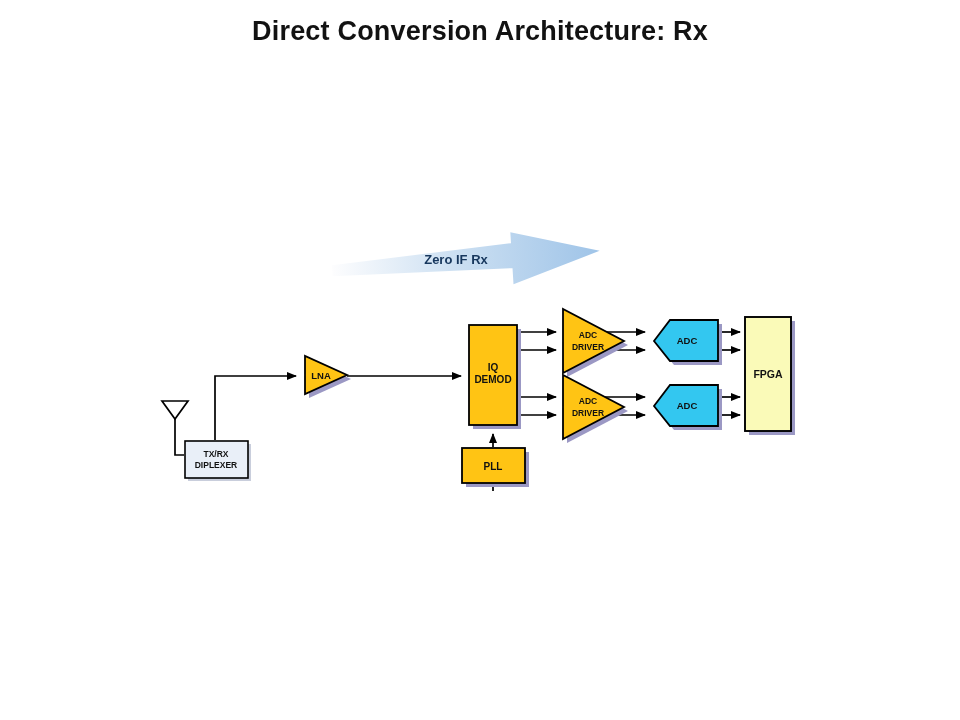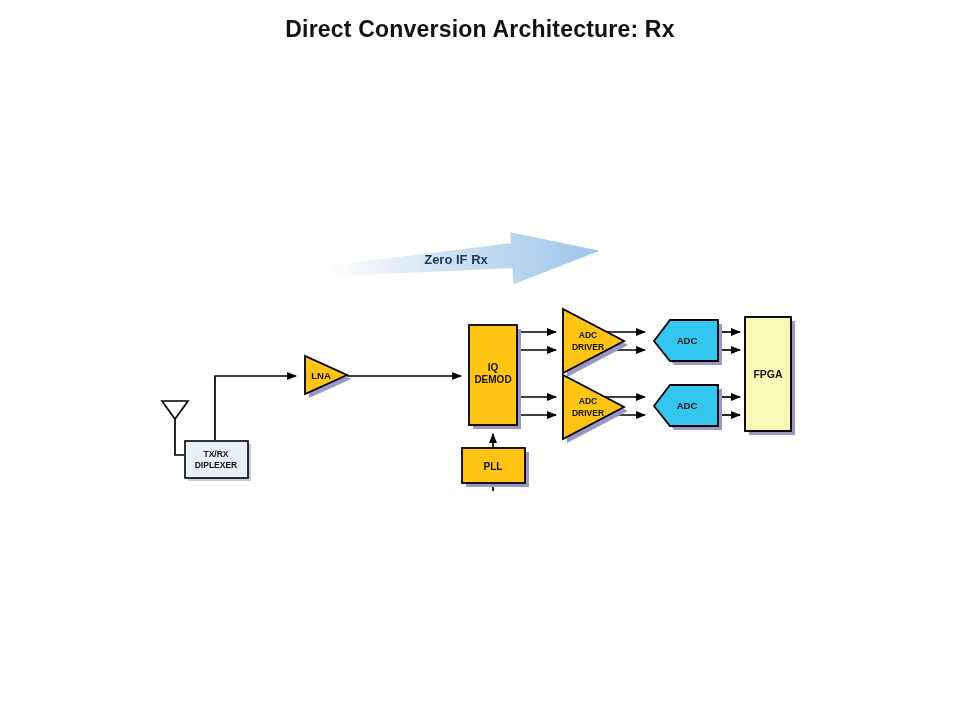--- a/index.html
+++ b/index.html
@@ -2,21 +2,21 @@
 <html style="--title_color: #121212; --gold: #FFC414; --cyan: #33C7F0; --pale_yellow: #FAFAB8; --diplexer_fill: #E9EFF8; --shadow: #9B98C4; --diplexer_shadow: #C9CEDC; --wire: #000000; --banner_text: #17375D; --banner_start: #FDFDFE; --banner_mid: #CDE0F2; --banner_end: #9FC4E8;"><head>
 <meta charset="utf-8">
 <style>
   html,body { margin:0; padding:0; background:#ffffff; }
   .slide {
     position:relative; width:960px; height:720px; background:#ffffff;
     overflow:hidden; font-family:"Liberation Sans", sans-serif;
   }
   .title {
     position:absolute; top:16px; left:0; width:100%;
-    text-align:center; font-size:23px; font-weight:bold;
+    text-align:center; font-size:27px; font-weight:bold;
     color:var(--title_color,#121212); letter-spacing:0.2px;
   }
   svg.diagram { position:absolute; left:0; top:0; }
   svg text { font-family:"Liberation Sans", sans-serif; font-weight:bold; fill:#111; text-anchor:middle; }
   .wire { stroke:var(--wire,#000); stroke-width:1.7; fill:none; }
   .gold  { fill:var(--gold,#FFC414); stroke:#000; stroke-width:1.8; stroke-linejoin:miter; }
   .cyan  { fill:var(--cyan,#33C7F0); stroke:#000; stroke-width:1.8; stroke-linejoin:miter; }
   .pale  { fill:var(--pale_yellow,#FAFAB8); stroke:#000; stroke-width:1.9; }
   .lightbox { fill:var(--diplexer_fill,#E9EFF8); stroke:#000; stroke-width:1.6; }
   .shadow { fill:var(--shadow,#9B98C4); stroke:none; }

